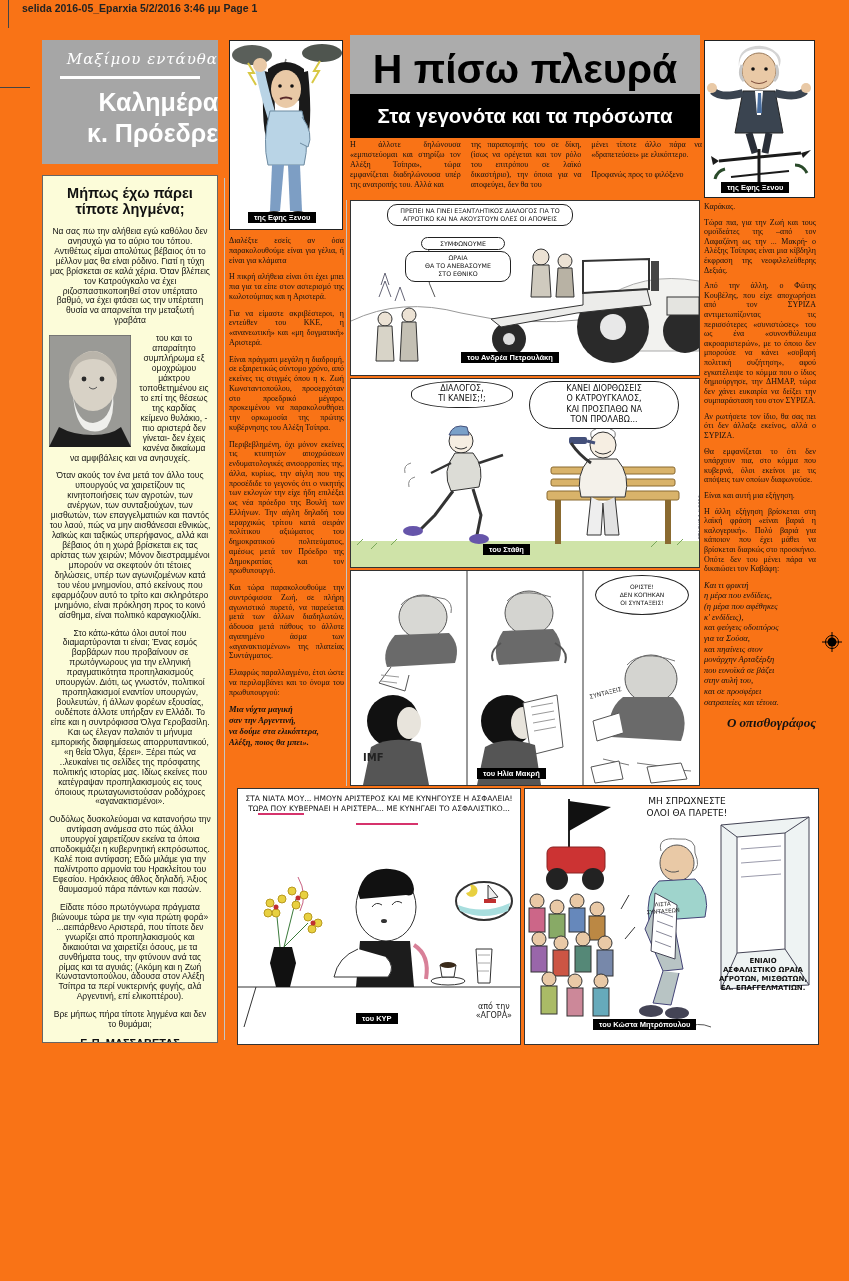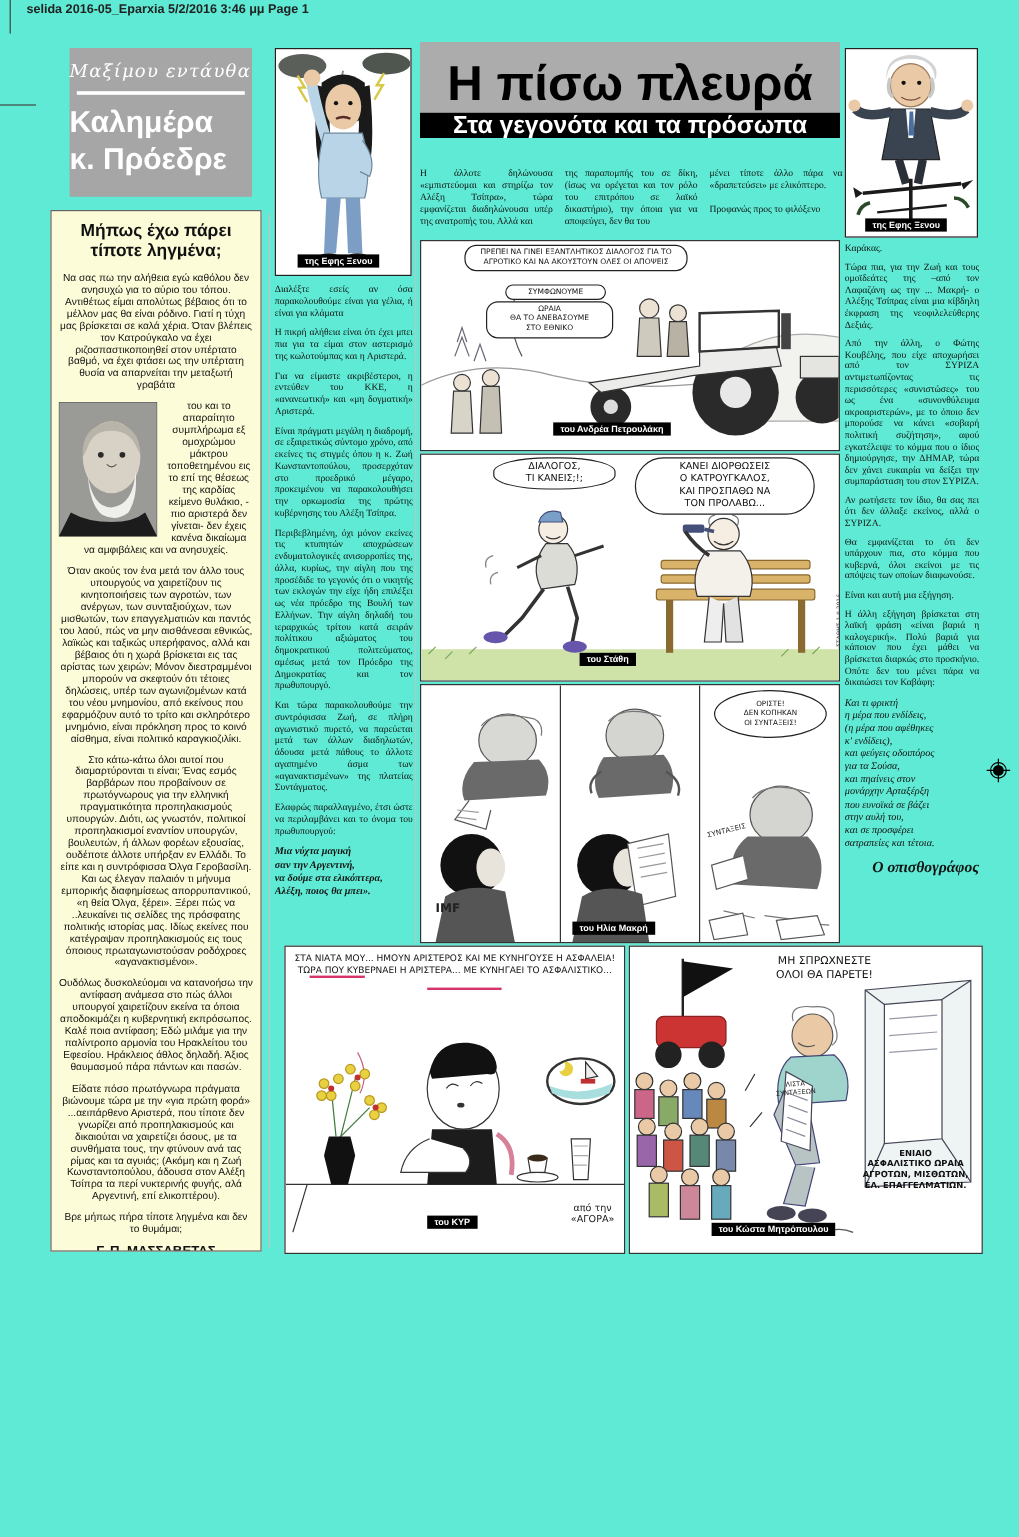--- a/index.html
+++ b/index.html
@@ -1,29 +1,29 @@
 <!DOCTYPE html>
 <html><head>
 <meta charset="utf-8">
 <style>
   html,body{margin:0;padding:0;background:#fff;}
-  .page{position:relative;width:849px;height:1281px;background:#5eead4;overflow:hidden;
+  .page{position:relative;width:849px;height:1281px;background:#f97316;overflow:hidden;
         font-family:"Liberation Sans",sans-serif;color:#111;}
   .abs{position:absolute;}
   .serif{font-family:"Liberation Serif",serif;}
   .hand{font-family:"DejaVu Sans",sans-serif;}
   .ml{white-space:pre-line;}
 
   
   .hdr{left:22px;top:2px;font-size:10.5px;font-weight:bold;color:#222;}
   .cropv{left:8px;top:0;width:1px;height:28px;background:#444;}
   .croph{left:0;top:87px;width:30px;height:1px;background:#444;}
 
   
-  .graybox{left:58px;top:40px;width:152px;height:124px;background:#a6a6a6;text-align:left;color:#fff;}
+  .graybox{left:42px;top:40px;width:176px;height:124px;background:#a6a6a6;text-align:right;color:#fff;}
   .kicker{margin-top:10px;font-family:"DejaVu Serif",serif;font-style:italic;font-size:15px;letter-spacing:1px;}
   .wrule{width:140px;height:3px;background:#fff;margin:8px auto 8px auto;}
   .gtitle{font-size:25px;font-weight:bold;line-height:1.25;}
 
   
   .yellow{left:42px;top:175px;width:176px;height:868px;background:#fcfcd9;border:1px solid #666;
           box-sizing:border-box;padding:8px 6px;overflow:hidden;}
   .ytitle{font-size:14.5px;font-weight:bold;text-align:center;line-height:1.1;margin:2px 0 9px 0;}
   .yellow p{font-size:8.5px;line-height:1.17;text-align:center;margin:8px 0 7px 0;}
   .photo{float:left;width:82px;height:112px;margin:2px 6px 2px 0;}
@@ -37,21 +37,21 @@
           padding:1px 6px;white-space:nowrap;}
 
   
   .midcol{left:229px;top:236px;width:115px;height:552px;overflow:hidden;}
   .midcol p{font-size:8px;line-height:1.22;text-align:justify;margin:0 0 7px 0;}
   .poemB{font-weight:bold;font-style:italic;font-size:8.5px;line-height:1.3;text-align:left;}
 
   
   .mast1{left:350px;top:35px;width:350px;height:69px;background:#acacac;display:flex;align-items:center;justify-content:center;}
   .mast1 div{font-size:41px;font-weight:bold;color:#000;letter-spacing:0px;}
-  .mast2{left:350px;top:94px;width:350px;height:21px;background:#000;display:flex;align-items:center;justify-content:center;}
+  .mast2{left:350px;top:94px;width:350px;height:44px;background:#000;display:flex;align-items:center;justify-content:center;}
   .mast2 div{font-size:20.5px;font-weight:bold;color:#fff;}
   .intro3{left:350px;top:140px;width:352px;display:flex;gap:10px;}
   .intro3 div{flex:1;font-size:8px;line-height:1.25;text-align:justify;}
 
   
   .cart{border:1px solid #333;background:#fff;box-sizing:border-box;overflow:hidden;}
   .c1{left:350px;top:200px;width:350px;height:176px;}
   .c2{left:350px;top:378px;width:350px;height:190px;}
   .c3{left:350px;top:570px;width:350px;height:216px;}
   .c4{left:237px;top:788px;width:284px;height:257px;}
@@ -139,21 +139,21 @@
       <path d="M42,124 L54,124 L50,170 L40,170 Z" fill="#7d9ec4"></path>
       <path d="M58,124 L70,124 L72,170 L60,170 Z" fill="#7d9ec4"></path>
       <ellipse cx="44" cy="174" rx="9" ry="4" fill="#2a2a2a"></ellipse>
       <ellipse cx="68" cy="174" rx="9" ry="4" fill="#2a2a2a"></ellipse>
     </svg>
     <div class="capbar" style="left:18px;bottom:6px;">της Εφης Ξενου</div>
   </section>
 
   <section class="abs midcol serif">
     <p>Διαλέξτε εσείς αν όσα παρακολουθούμε είναι για γέλια, ή είναι για κλάματα</p>
-    <p>Η πικρή αλήθεια είναι ότι έχει μπει πια για τα είμαι στον αστερισμό της κωλοτούμπας και η Αριστερά.</p>
+    <p>Η πικρή αλήθεια είναι ότι έχει μπει πια για τα είπε στον αστερισμό της κωλοτούμπας και η Αριστερά.</p>
     <p>Για να είμαστε ακριβέστεροι, η εντεύθεν του ΚΚΕ, η «ανανεωτική» και «μη δογματική» Αριστερά.</p>
     <p>Είναι πράγματι μεγάλη η διαδρομή, σε εξαιρετικώς σύντομο χρόνο, από εκείνες τις στιγμές όπου η κ. Ζωή Κωνσταντοπούλου, προσερχόταν στο προεδρικό μέγαρο, προκειμένου να παρακολουθήσει την ορκωμοσία της πρώτης κυβέρνησης του Αλέξη Τσίπρα.</p>
     <p>Περιβεβλημένη, όχι μόνον εκείνες τις κτυπητών αποχρώσεων ενδυματολογικές ανισορροπίες της, άλλα, κυρίως, την αίγλη που της προσέδιδε το γεγονός ότι ο νικητής των εκλογών την είχε ήδη επιλέξει ως νέα πρόεδρο της Βουλή των Ελλήνων. Την αίγλη δηλαδή του ιεραρχικώς τρίτου κατά σειράν πολίτικου αξιώματος του δημοκρατικού πολιτεύματος, αμέσως μετά τον Πρόεδρο της Δημοκρατίας και τον πρωθυπουργό.</p>
     <p>Και τώρα παρακολουθούμε την συντρόφισσα Ζωή, σε πλήρη αγωνιστικό πυρετό, να παρεύεται μετά των άλλων διαδηλωτών, άδουσα μετά πάθους το άλλοτε αγαπημένο άσμα των «αγανακτισμένων» της πλατείας Συντάγματος.</p>
     <p>Ελαφρώς παραλλαγμένο, έτσι ώστε να περιλαμβάνει και το όνομα του πρωθυπουργού:</p>
     <div class="poemB ml">Μια νύχτα μαγική
 σαν την Αργεντινή,
 να δούμε στα ελικόπτερα,
 Αλέξη, ποιος θα μπει».</div>
   </section>

